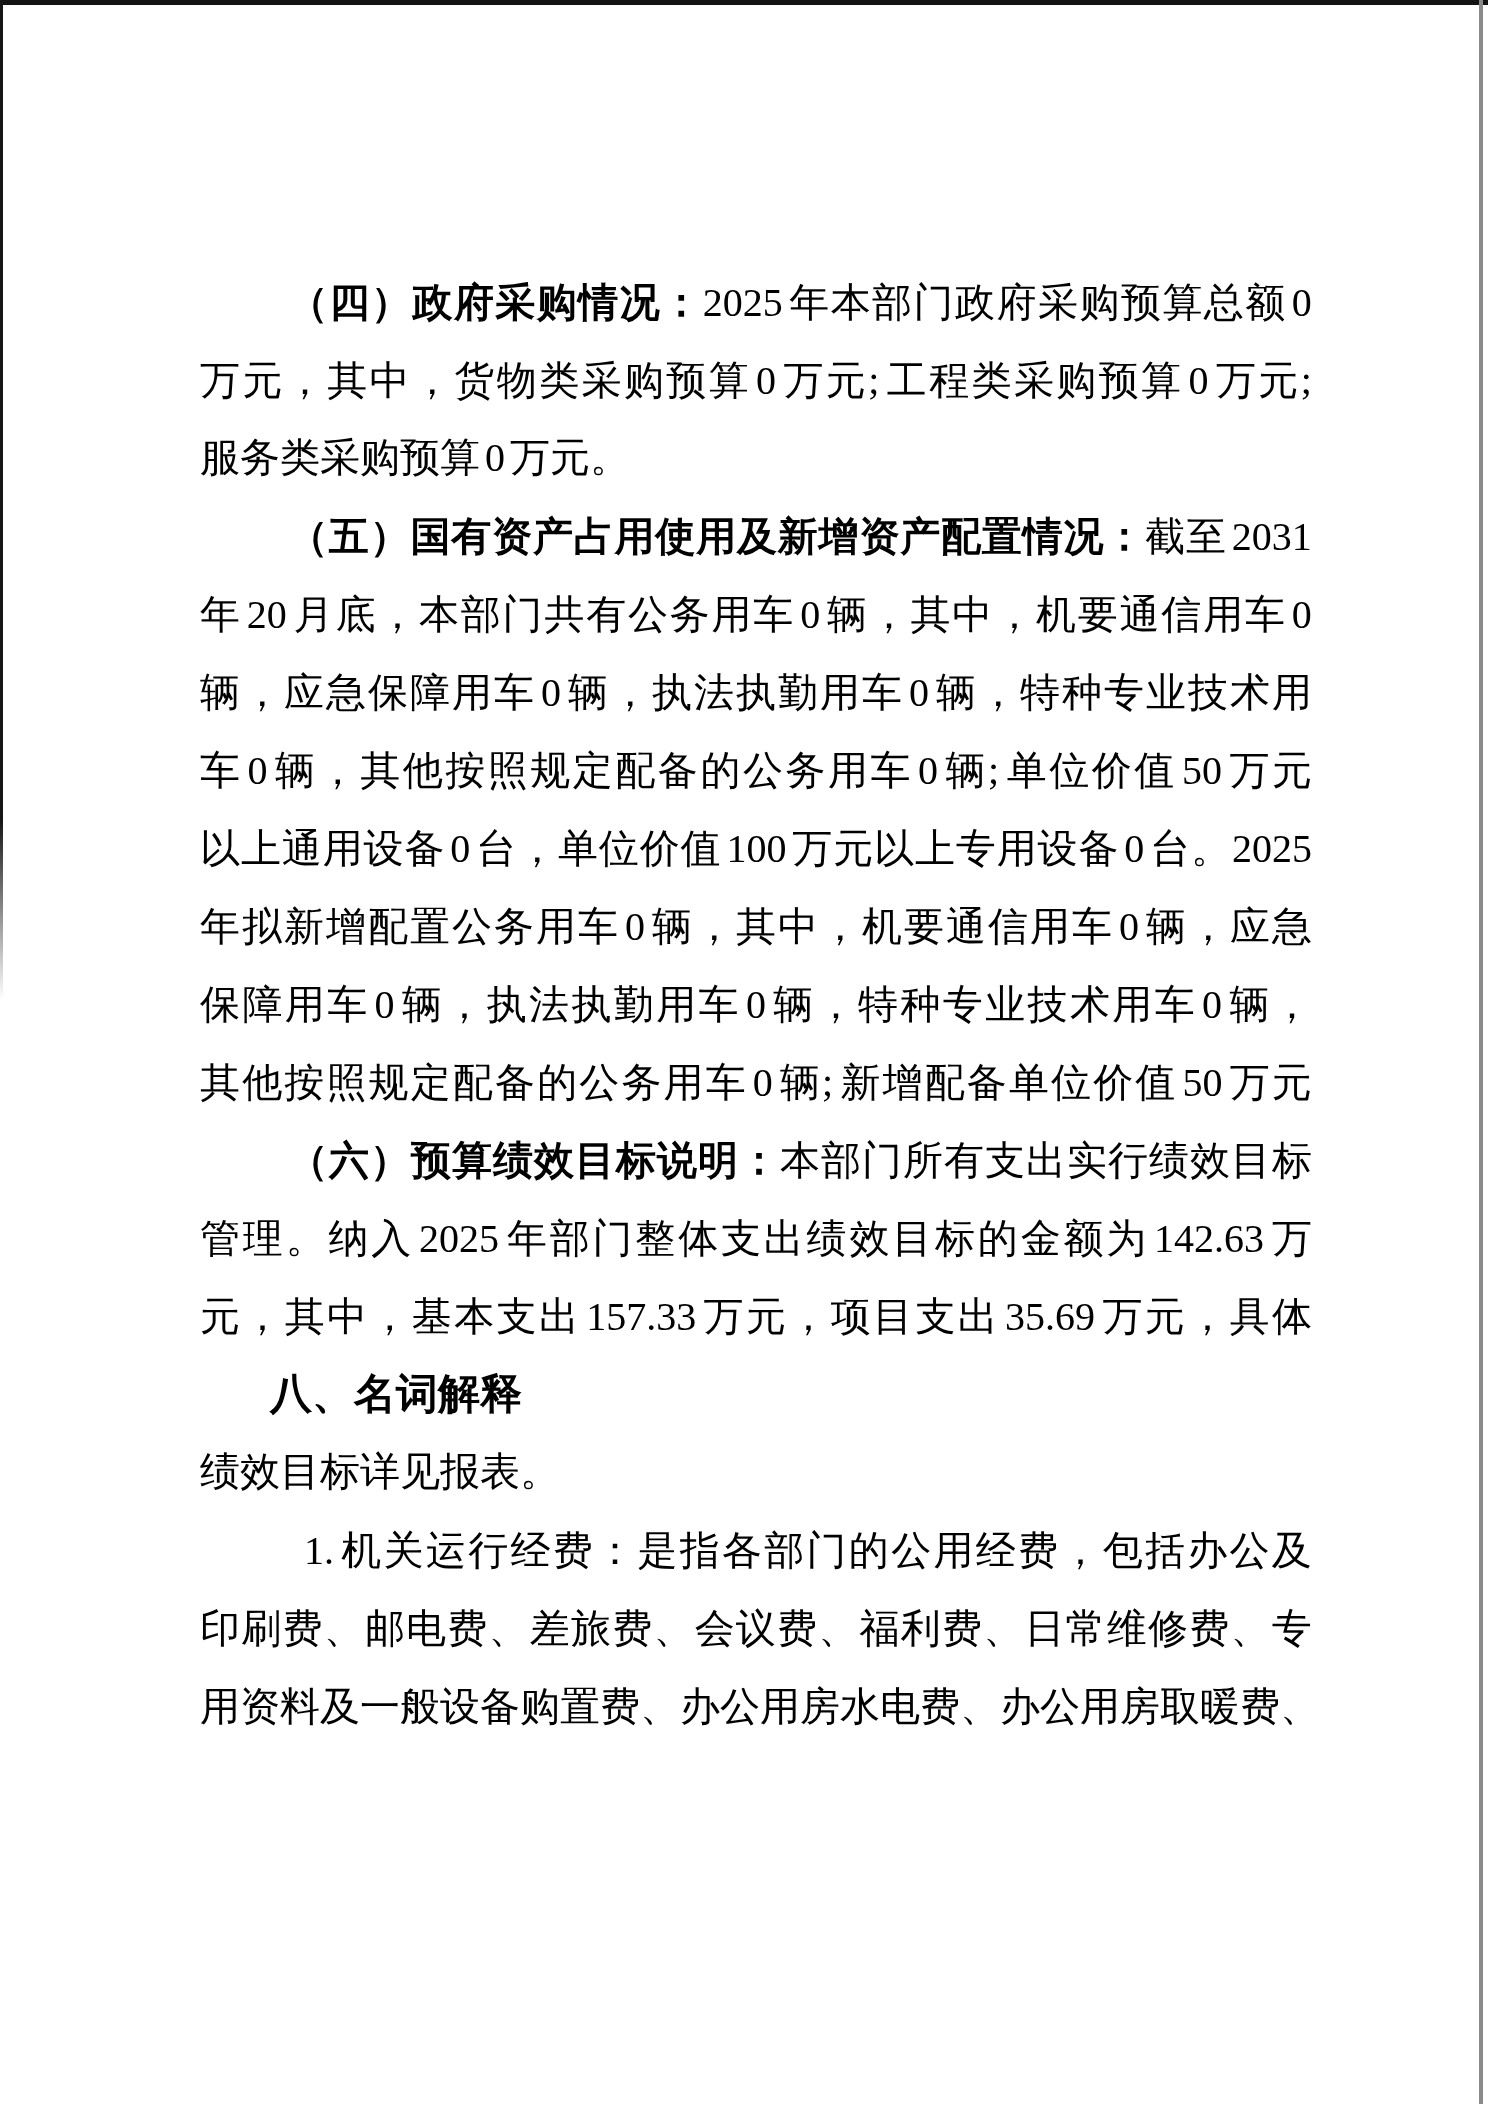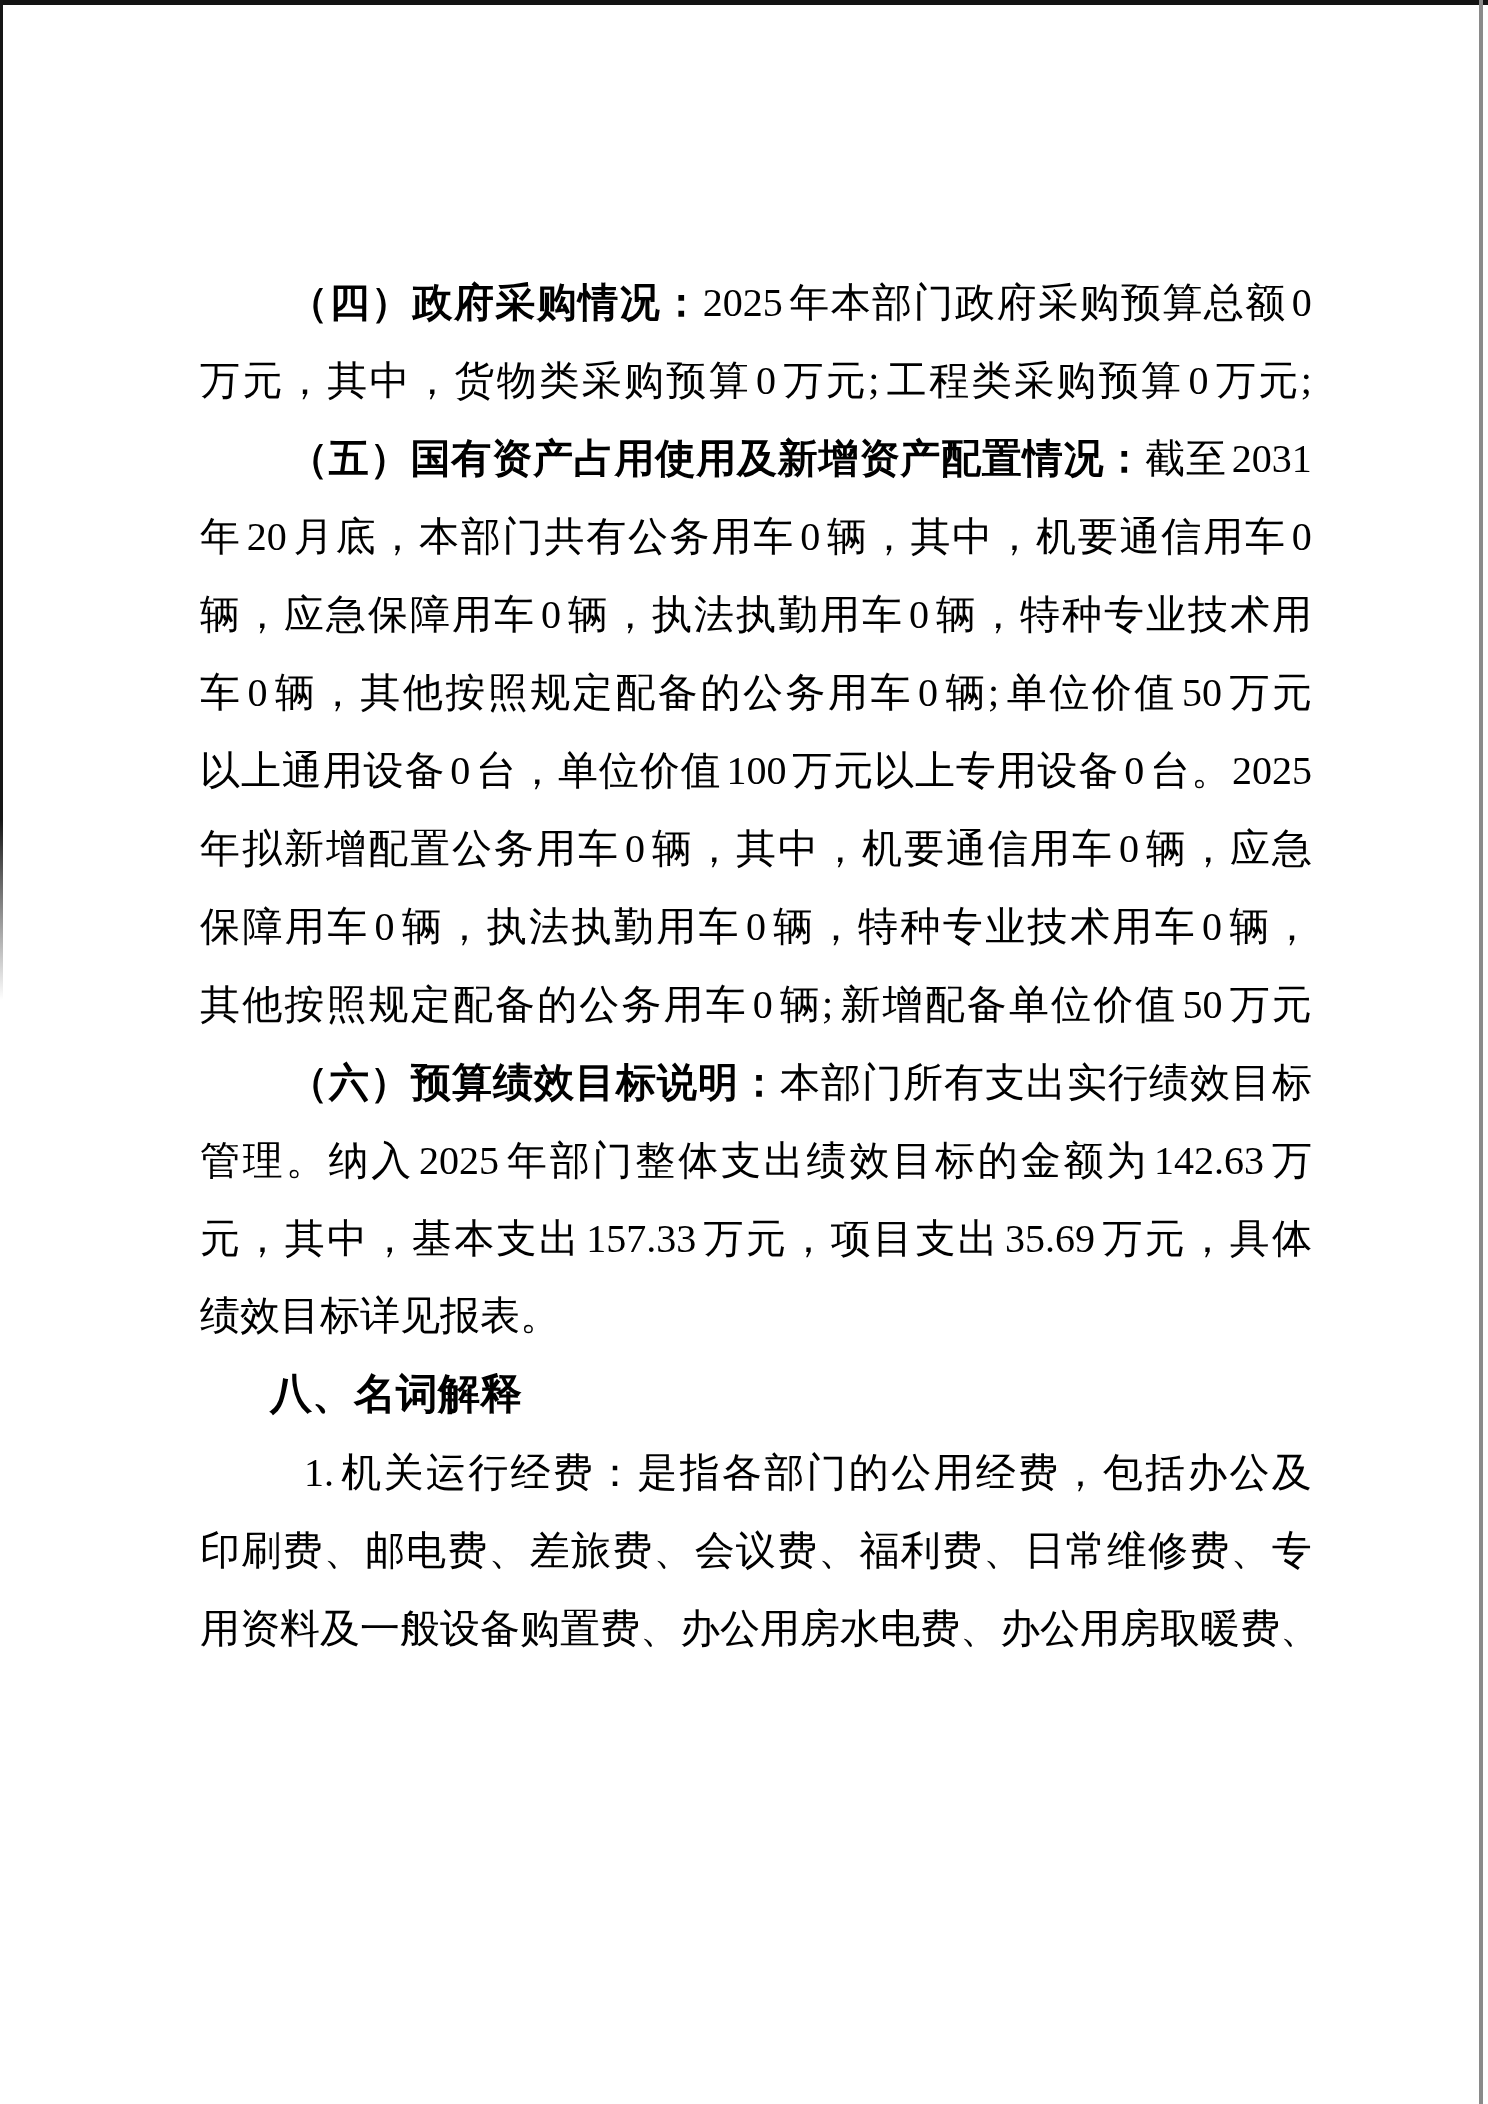--- a/index.html
+++ b/index.html
@@ -92,20 +92,21 @@
         <span class="ch">采</span>
         <span class="ch">购</span>
         <span class="ch">预</span>
         <span class="ch">算</span>
         <span class="ch"> 0 </span>
         <span class="ch">万</span>
         <span class="ch">元</span>
         <span class="ch">;</span>
       </div>
 
+    <div class="tline"><span class="seg">服务类采购预算 0 万元。</span></div>
 
     <div class="tline ind-p" data-just="1">
         <span class="ch b">（</span>
         <span class="ch b">五</span>
         <span class="ch b">）</span>
         <span class="ch b">国</span>
         <span class="ch b">有</span>
         <span class="ch b">资</span>
         <span class="ch b">产</span>
         <span class="ch b">占</span>
@@ -410,23 +411,23 @@
         <span class="ch">支</span>
         <span class="ch">出</span>
         <span class="ch"> 35.69 </span>
         <span class="ch">万</span>
         <span class="ch">元</span>
         <span class="ch">，</span>
         <span class="ch">具</span>
         <span class="ch">体</span>
       </div>
 
+    <div class="tline head ind-h"><span class="seg">八、名词解释</span></div>
+
     <div class="tline"><span class="seg">绩效目标详见报表。</span></div>
-
-    <div class="tline head ind-h"><span class="seg">八、名词解释</span></div>
 
     <div class="tline ind-i" data-just="1">
         <span class="ch">1. </span>
         <span class="ch">机</span>
         <span class="ch">关</span>
         <span class="ch">运</span>
         <span class="ch">行</span>
         <span class="ch">经</span>
         <span class="ch">费</span>
         <span class="ch">：</span>

